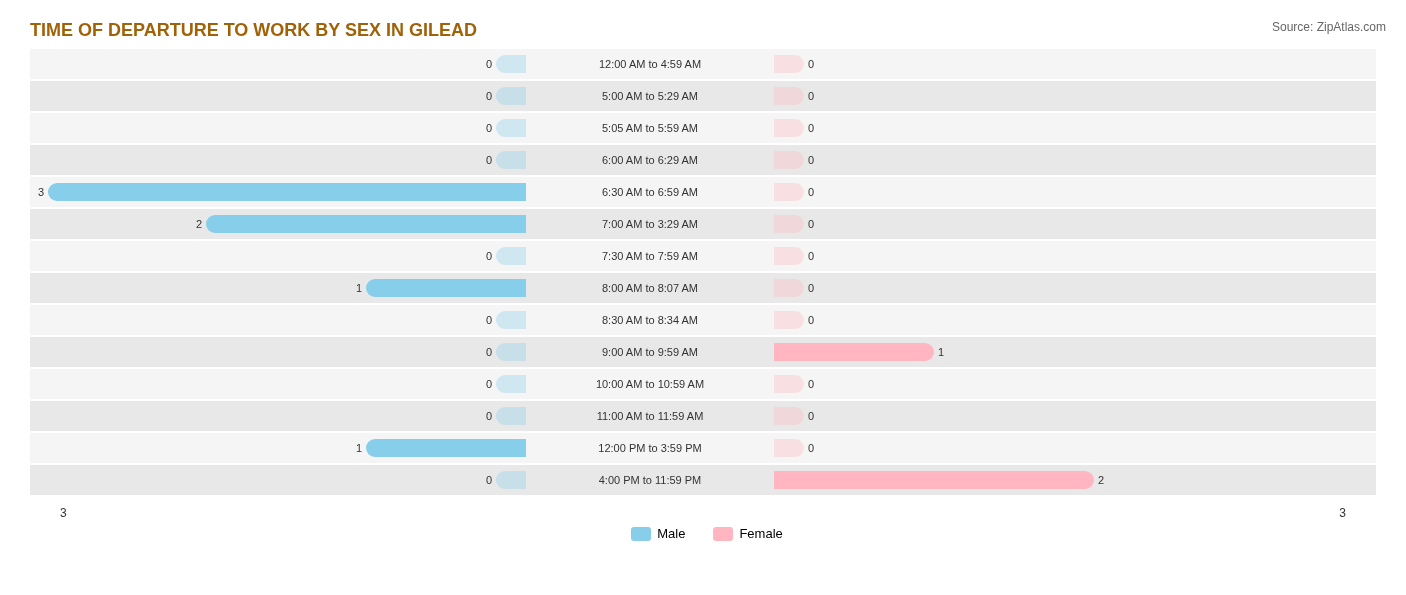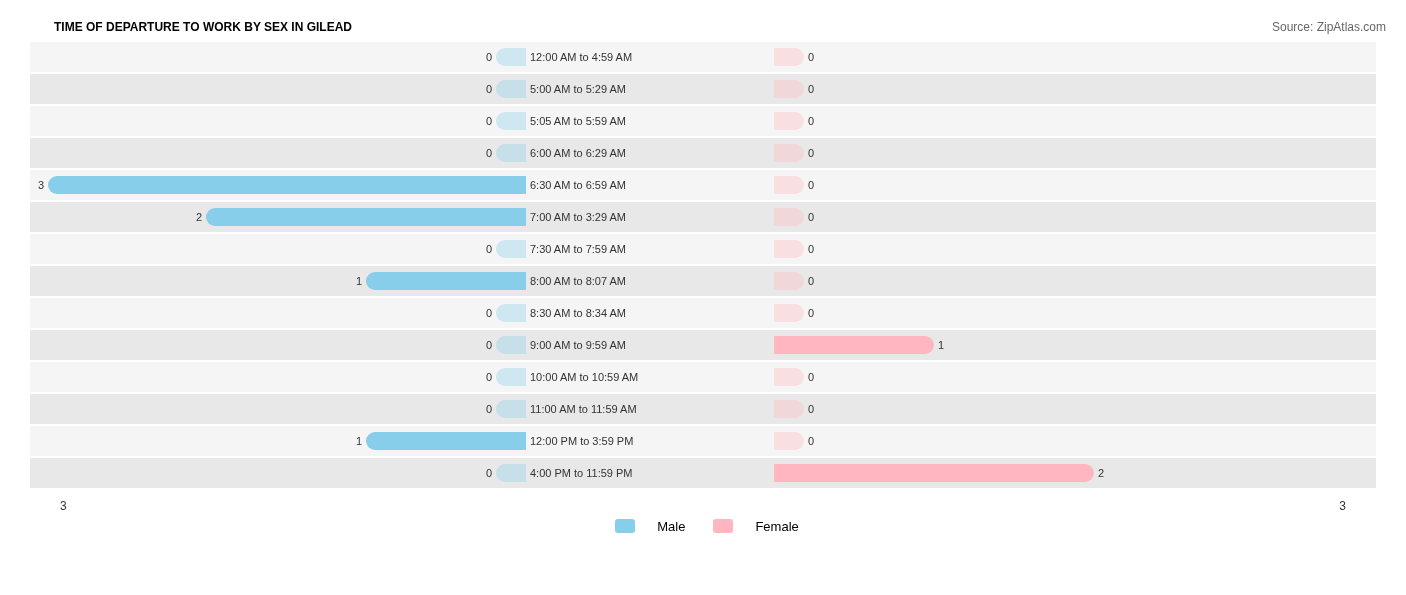--- a/index.html
+++ b/index.html
@@ -11,25 +11,24 @@
       overflow: hidden;
     }
     .chart-container {
       width: 1406px;
       height: 595px;
       background: #fff;
       padding: 20px 30px 50px 30px;
       position: relative;
     }
     .chart-title {
-      font-size: 12px;
+      font-size: 18px;
       font-weight: bold;
-      color: #000000;
+      color: #a16207;
       margin-bottom: 8px;
-      margin-left: 24px;
     }
     .source-text {
       position: absolute;
       top: 20px;
       right: 20px;
       font-size: 12px;
       color: #666;
     }
     .chart-area {
       position: relative;
@@ -59,20 +58,21 @@
     .female-side {
       display: flex;
       align-items: center;
       justify-content: flex-start;
       width: 500px;
       padding-left: 4px;
       gap: 4px;
     }
     .label-center {
       width: 240px;
+      text-align: center;
       font-size: 11px;
       color: #333;
       white-space: nowrap;
       flex-shrink: 0;
     }
     .bar-male {
       height: 18px;
       background: #87CEEB;
       border-radius: 9px 0 0 9px;
       min-width: 0;
@@ -98,22 +98,22 @@
     .legend {
       display: flex;
       align-items: center;
       justify-content: center;
       gap: 20px;
       margin-top: 6px;
       font-size: 13px;
     }
     .legend-item {
       display: flex;
-      align-items: flex-start;
-      gap: 22px;
+      align-items: center;
+      gap: 6px;
       padding-left: 8px;
     }
     .legend-box {
       width: 20px;
       height: 14px;
       border-radius: 3px;
     }
     .legend-male { background: #87CEEB; }
     .legend-female { background: #FFB6C1; }
     .axis-values {

